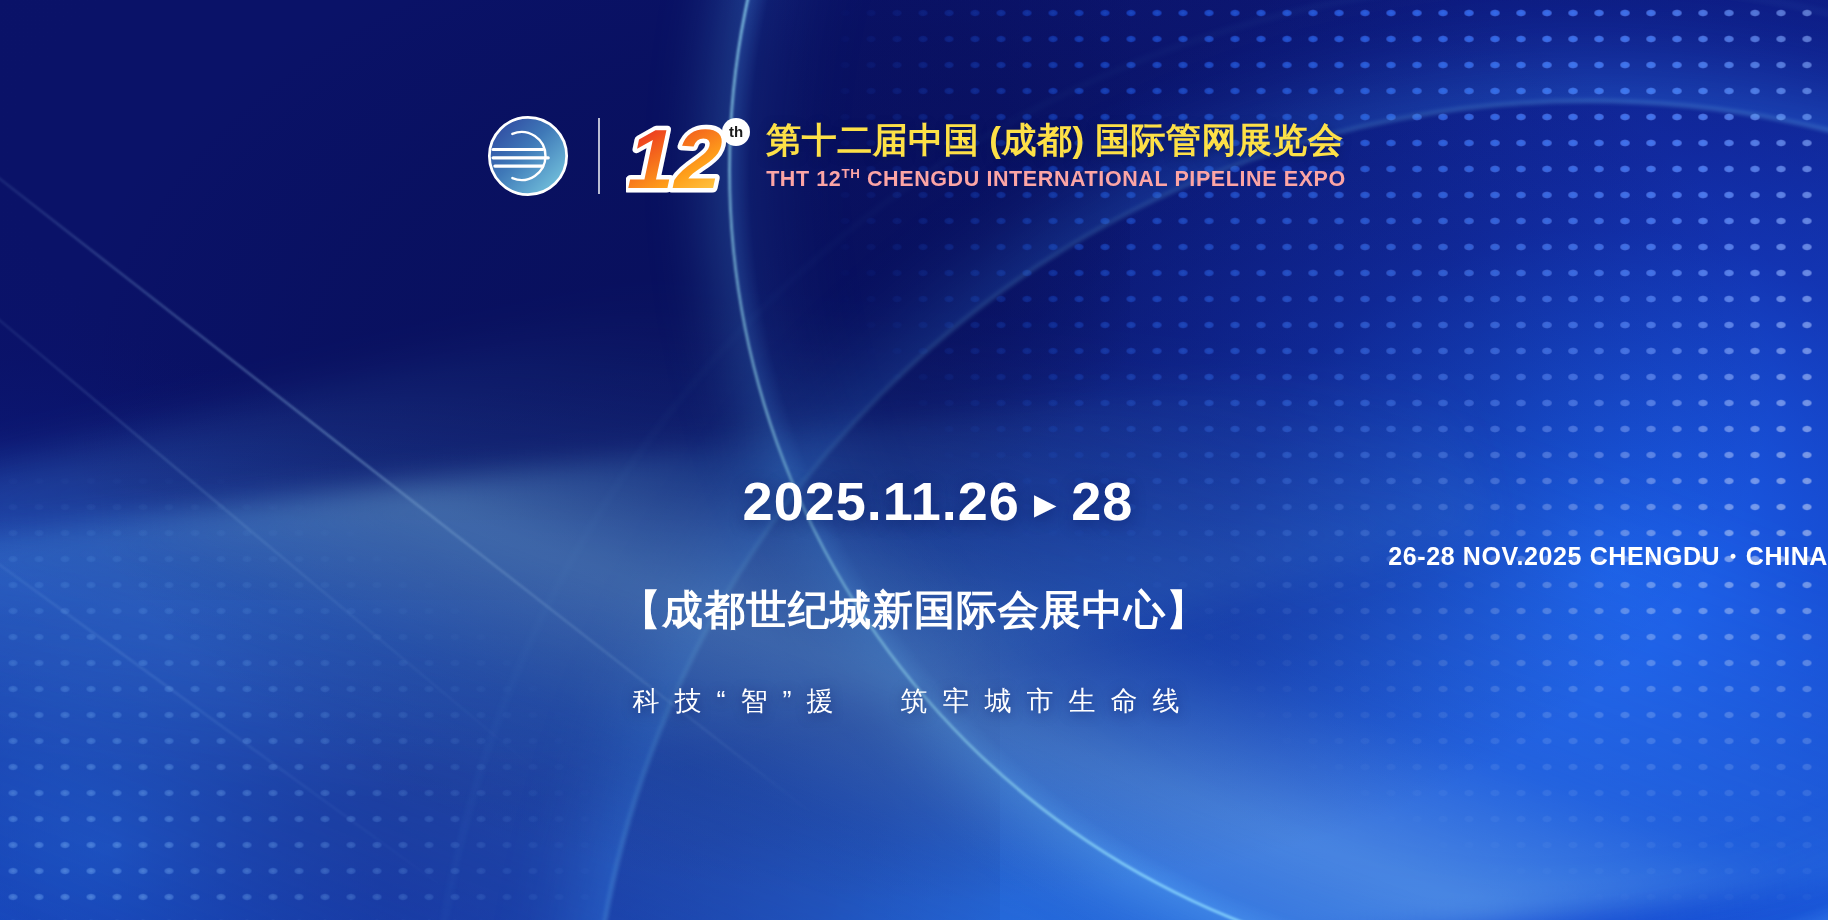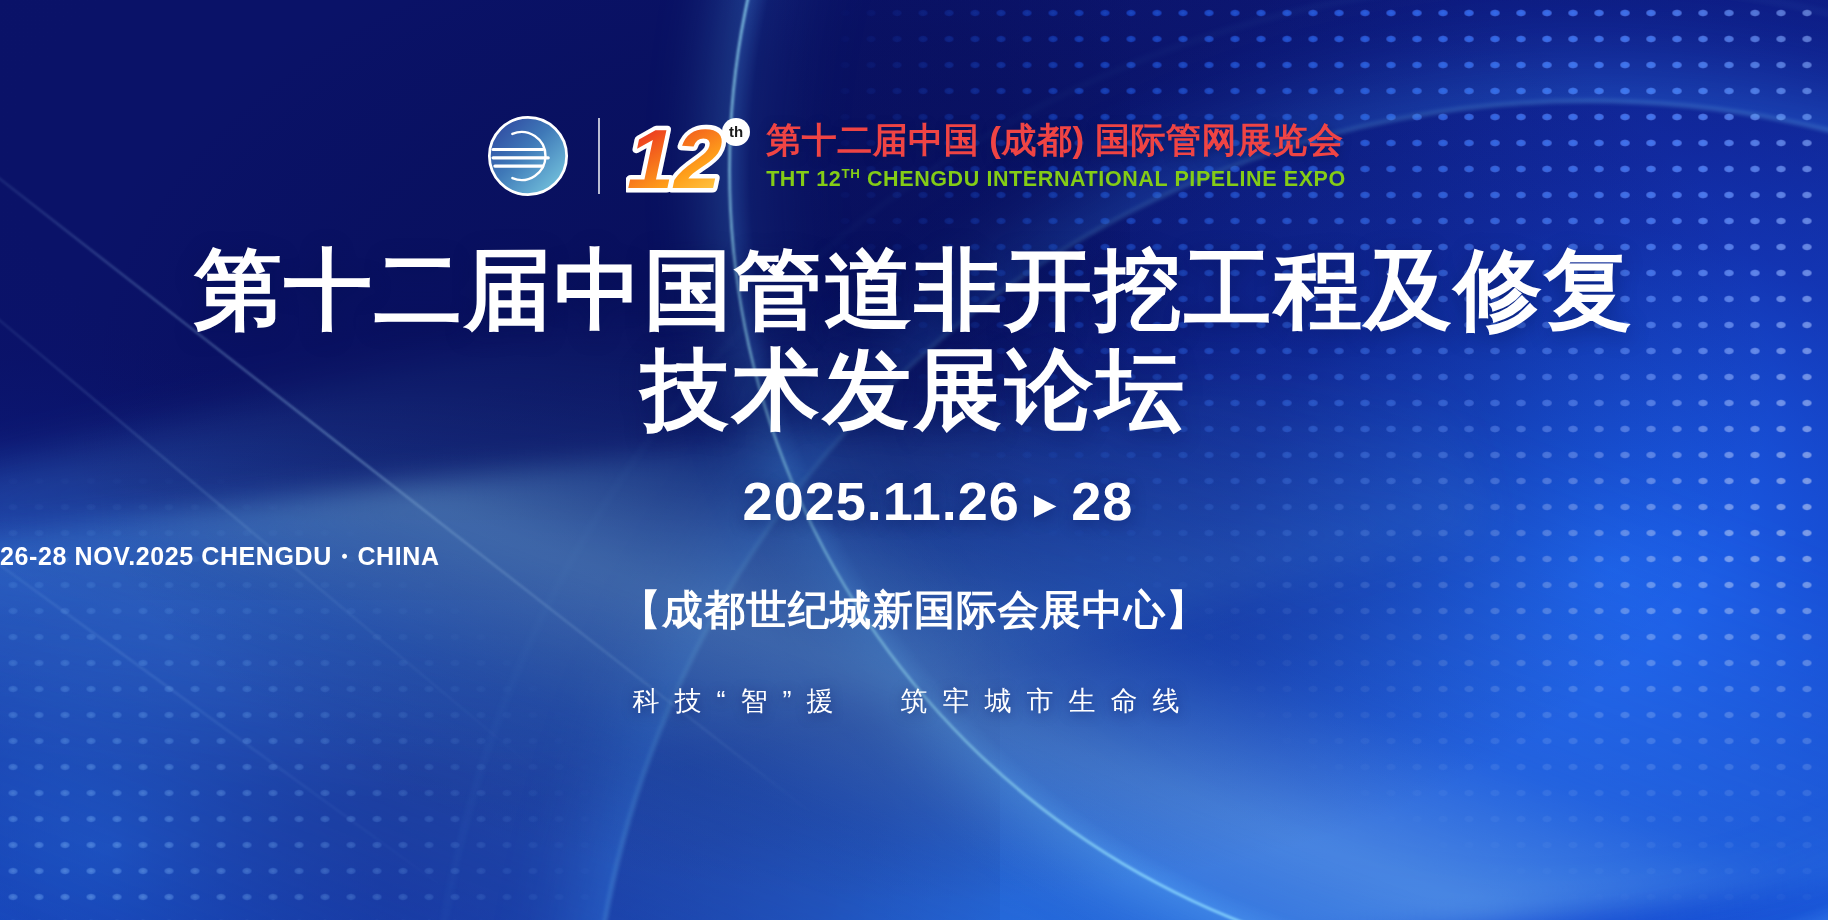--- a/index.html
+++ b/index.html
@@ -129,26 +129,26 @@
     display:flex;align-items:center;justify-content:center;gap:0;
   }
   .emblem{width:92px;height:92px;flex:0 0 auto;}
   .divider{
     width:2px;height:76px;margin:0 26px 0 24px;
     background:rgba(255,255,255,0.72);flex:0 0 auto;
   }
   .twelve{width:128px;height:96px;flex:0 0 auto;margin-right:12px;}
   .expo-names{display:flex;flex-direction:column;justify-content:center;}
   .expo-cn{
-    color:#ef4444;font-size:35px;font-weight:700;letter-spacing:.5px;
+    color:#fde047;font-size:35px;font-weight:700;letter-spacing:.5px;
     line-height:1.18;white-space:nowrap;
     text-shadow:0 2px 10px rgba(0,20,80,.55);
   }
   .expo-en{
-    color:#84cc16;font-size:21.5px;font-weight:600;letter-spacing:.6px;
+    color:#fca5a5;font-size:21.5px;font-weight:600;letter-spacing:.6px;
     line-height:1.25;white-space:nowrap;margin-top:5px;
   }
   .expo-en sup{font-size:.62em;vertical-align:super;}
 
   
   .headline{
     position:absolute;left:0;right:0;top:240px;
     text-align:center;color:#fff;
     font-weight:800;
     font-size:88px;
@@ -164,21 +164,21 @@
     text-align:center;color:#fff;
     font-size:54px;font-weight:800;letter-spacing:1px;
     text-shadow:0 3px 16px rgba(0,16,80,.45);
     padding-left:48px;
   }
   .date-big .tri{
     display:inline-block;font-size:.54em;vertical-align:.22em;margin:0 14px;
   }
   .date-en{
     position:absolute;left:0;right:0;top:540px;
-    text-align:left;color:#fff;
+    text-align:right;color:#fff;
     font-size:25px;font-weight:600;letter-spacing:.6px;
   }
   .venue{
     position:absolute;left:0;right:0;top:583px;
     text-align:center;color:#fff;
     font-size:41px;font-weight:700;letter-spacing:1px;
   }
 
   
   .slogan{
@@ -250,24 +250,20 @@
         <circle cx="110" cy="24" r="14" fill="#ffffff"></circle>
         <text x="110" y="29" text-anchor="middle" font-family="'Liberation Sans',sans-serif" font-size="15" font-weight="700" fill="#1b1b1b">th</text>
       </svg>
 
       <div class="expo-names">
         <div class="expo-cn">第十二届中国 (成都) 国际管网展览会</div>
         <div class="expo-en"><span>THT 12</span><sup>TH</sup><span> CHENGDU INTERNATIONAL PIPELINE EXPO</span></div>
       </div>
     </div>
 
-    <div class="headline">
-      <div class="l1">第十二届中国管道非开挖工程及修复</div>
-      <div class="l2">技术发展论坛</div>
-    </div>
 
     <div class="date-big"><span>2025.11.26</span><span class="tri">▶</span><span>28</span></div>
 
     <div class="date-en">26-28 NOV.2025 CHENGDU・CHINA</div>
 
     <div class="venue">【成都世纪城新国际会展中心】</div>
 
     <div class="slogan"><span>科技“智”援</span><span class="gap"></span><span>筑牢城市生命线</span></div>
 
   </div>

